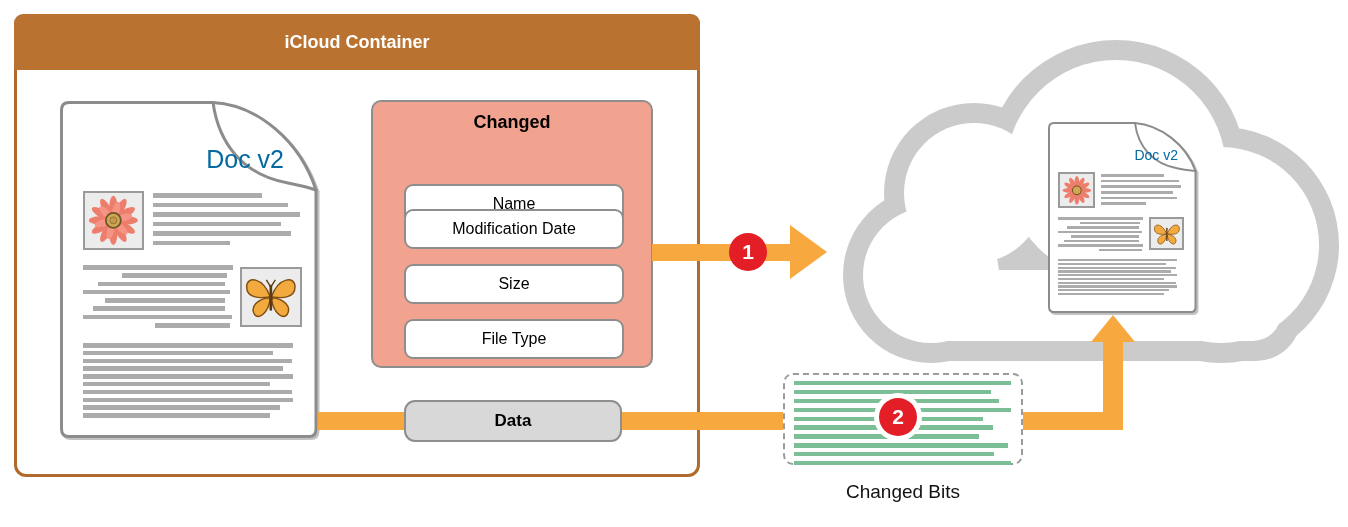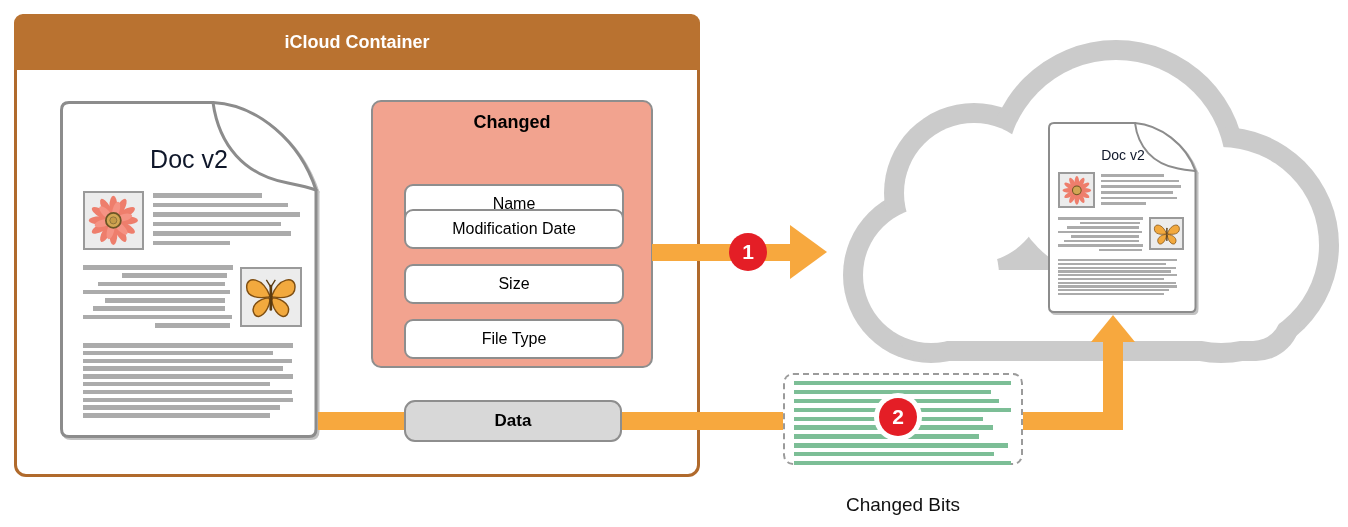--- a/index.html
+++ b/index.html
@@ -10,21 +10,21 @@
   
   .container-box{left:14px;top:14px;width:686px;height:463px;border:3px solid #B06A2C;
                  border-radius:12px;background:#fff;box-sizing:border-box;z-index:1;}
   .container-header{left:14px;top:14px;width:686px;height:56px;background:#B97230;
                     border-radius:9px 9px 0 0;display:flex;align-items:center;justify-content:center;
                     color:#fff;font-weight:bold;font-size:18px;z-index:1;box-sizing:border-box;}
 
   
   .doc{z-index:2;}
   .doc svg.page{position:absolute;left:0;top:0;filter:drop-shadow(2px 2px 0 rgba(120,120,120,.45));}
-  .doc-title{position:absolute;text-align:center;color:#0f172a;}
+  .doc-title{position:absolute;text-align:right;color:#0369a1;}
   .img-box{position:absolute;background:#ECECEC;border:2px solid #9A9A9A;box-sizing:border-box;}
   .img-box svg{position:absolute;left:2%;top:2%;width:96%;height:96%;}
   .lines{position:absolute;}
   .lines i{display:block;background:#ABABAB;height:var(--lh,4px);margin-bottom:var(--lg,4px);}
   .lines.green i{background:#7CBE96;}
 
   
   .metadata-box{left:371px;top:100px;width:282px;height:268px;background:#F2A38F;
                 border:2px solid #8E8E8E;border-radius:10px;box-sizing:border-box;z-index:2;}
   .metadata-title{position:absolute;left:0;top:10px;width:100%;text-align:center;
@@ -43,21 +43,21 @@
   .tri{width:0;height:0;z-index:3;}
 
   
   .badge{display:flex;align-items:center;justify-content:center;width:38px;height:38px;border-radius:50%;
          background:#E41E26;color:#fff;font-weight:bold;font-size:21px;z-index:6;}
   .badge.ring{box-shadow:0 0 0 5px #fff;}
 
   
   .changed-bits-box{left:783px;top:373px;width:240px;height:92px;background:#fff;
                     border:2px dashed #9B9B9B;border-radius:10px;box-sizing:border-box;z-index:5;}
-  .changed-bits-label{left:783px;top:481px;width:240px;text-align:center;font-size:19px;color:#111;z-index:2;margin-top:13px;}
+  .changed-bits-label{left:783px;top:481px;width:240px;text-align:center;font-size:19px;color:#111;z-index:2;}
 
   
   .cloud{left:836px;top:30px;width:505px;height:340px;z-index:0;}
 </style>
 </head>
 <body>
 
 <div class="stage">
 
   <svg class="abs cloud" viewBox="0 0 505 340">

